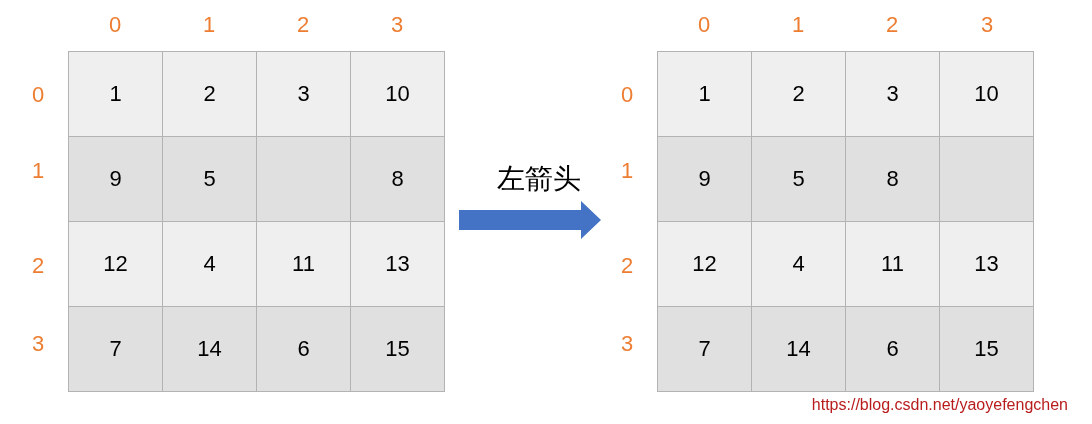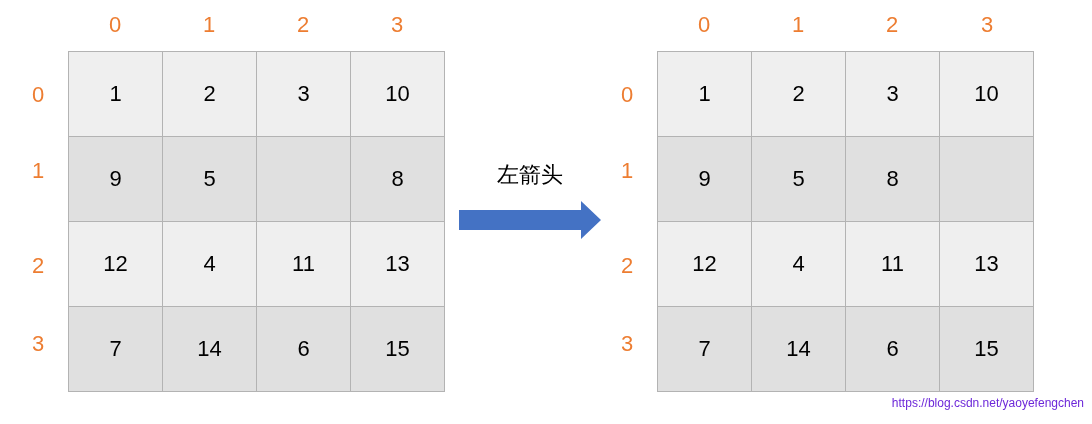--- a/index.html
+++ b/index.html
@@ -7,23 +7,23 @@
          font-family: "Liberation Sans", "DejaVu Sans", sans-serif; }
   .col-label, .row-label { position: absolute; color: #ed7d31; font-size: 22px;
          text-align: center; }
   .col-label { width: 94px; top: 12px; }
   .row-label { width: 30px; }
   .grid { position: absolute; border-collapse: collapse; }
   .grid td { width: 93px; height: 84px; border: 1px solid #b3b3b3; text-align: center;
          vertical-align: middle; font-size: 22px; color: #000; padding: 0; }
   .grid tr.light td { background: #efefef; }
   .grid tr.dark td { background: #e0e0e0; }
-  .arrow-label { position: absolute; left: 497px; top: 160px; font-size: 22px; color: #000; }
+  .arrow-label { position: absolute; left: 497px; top: 160px; font-size: 28px; color: #000; }
   .arrow { position: absolute; left: 459px; top: 200px; }
-  .watermark { position: absolute; right: 8px; top: 396px; font-size: 12px; color: #6d28d9; }
+  .watermark { position: absolute; right: 24px; top: 396px; font-size: 16px; color: #b91c1c; }
 </style>
 </head>
 <body>
 
 <div>
   <div class="col-label" style="left:68px">0</div>
   <div class="col-label" style="left:162px">1</div>
   <div class="col-label" style="left:256px">2</div>
   <div class="col-label" style="left:350px">3</div>
 

